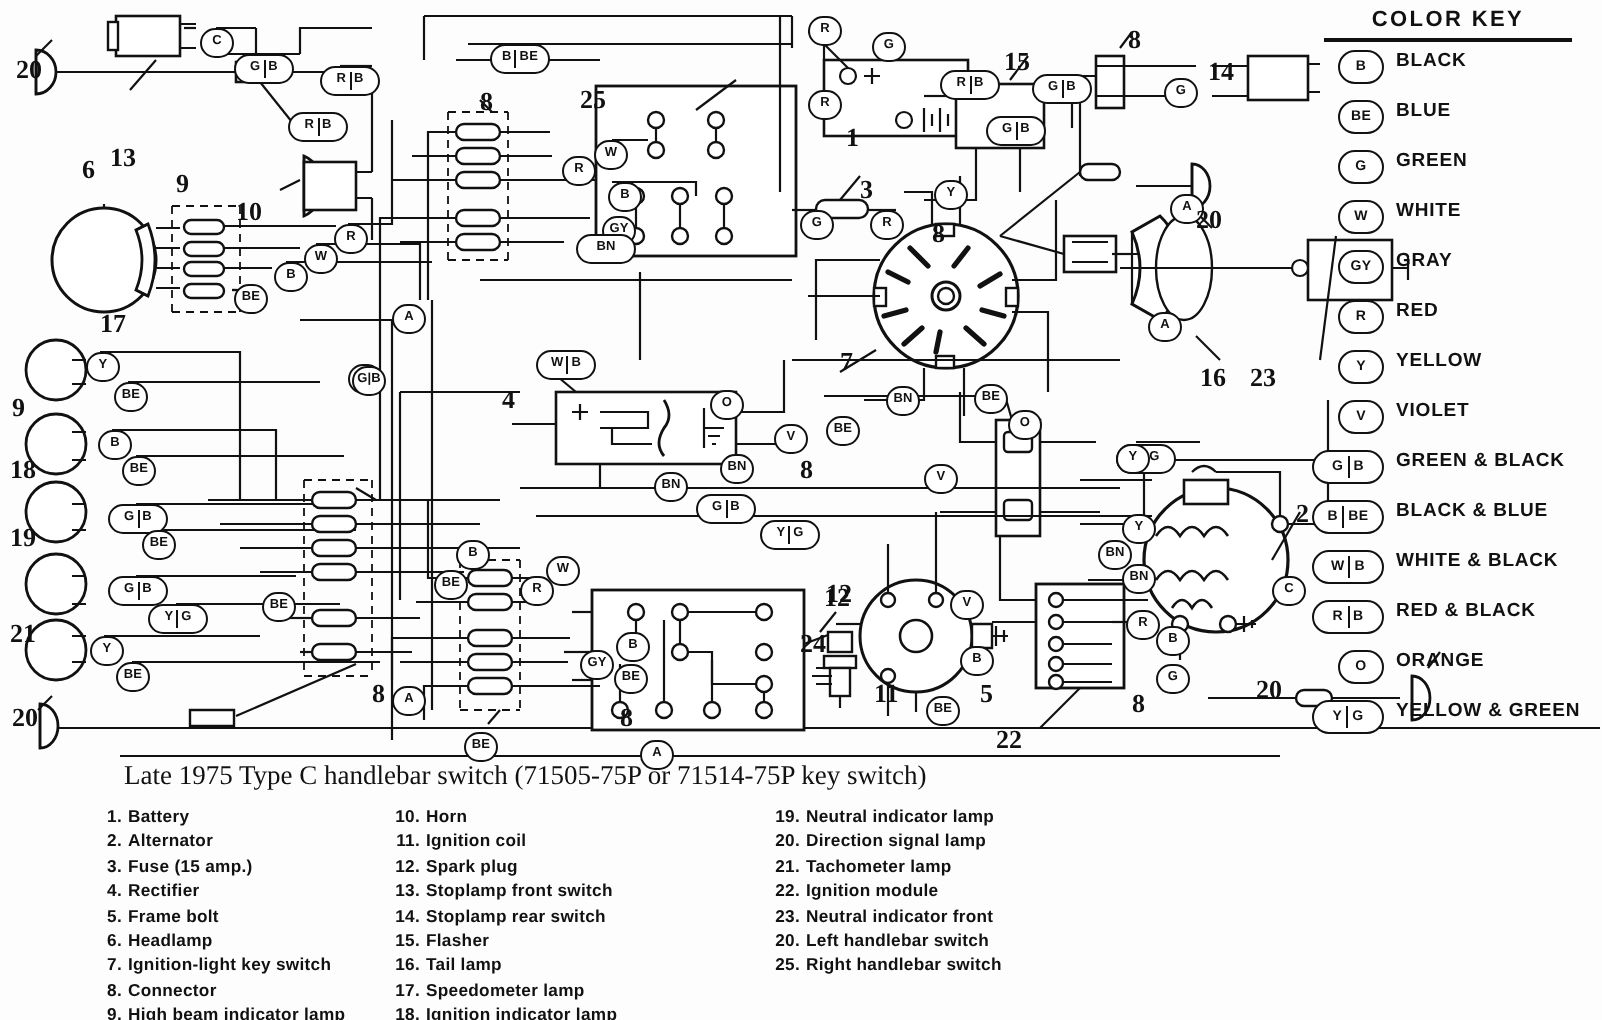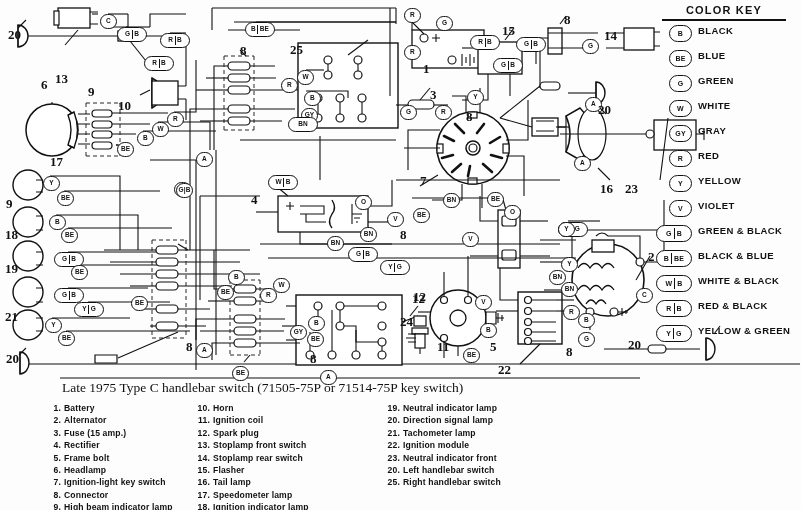--- a/index.html
+++ b/index.html
@@ -805,20 +805,26 @@
             <div class="ck-badge dual">
               <span>R</span>
               <span class="sep"></span>
               <span>B</span>
             </div>
           </div>
           <div class="ck-label">RED &amp; BLACK</div>
         </div>
         <div class="ck-row">
           <div class="ck-badge-wrap">
+            <div class="ck-badge">O</div>
+          </div>
+          <div class="ck-label">ORANGE</div>
+        </div>
+        <div class="ck-row">
+          <div class="ck-badge-wrap">
             <div class="ck-badge dual">
               <span>Y</span>
               <span class="sep"></span>
               <span>G</span>
             </div>
           </div>
           <div class="ck-label">YELLOW &amp; GREEN</div>
         </div>
       </div>
   </div>

